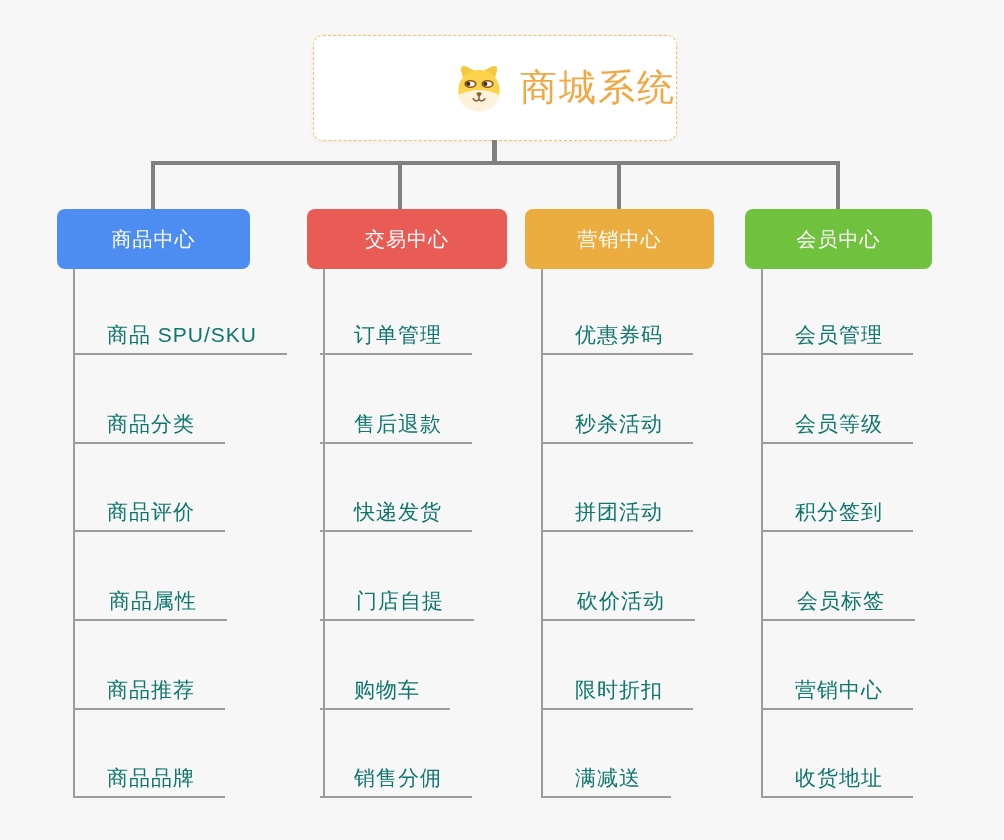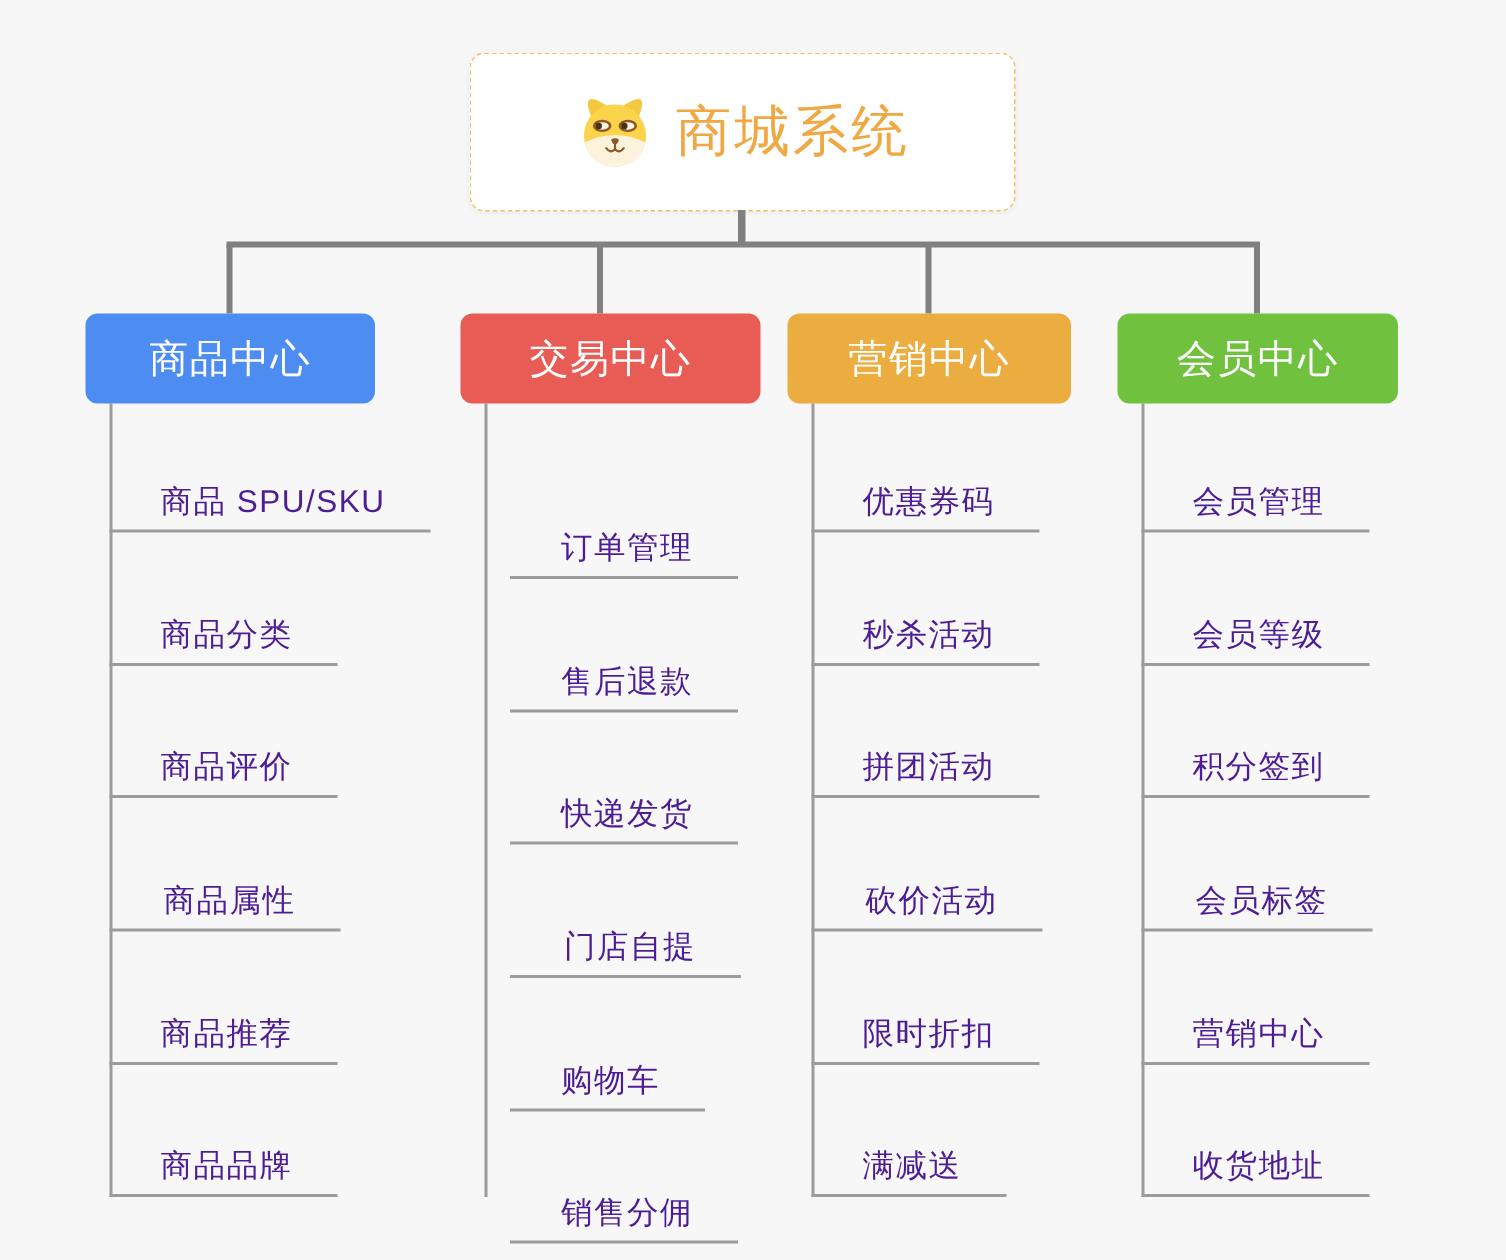--- a/index.html
+++ b/index.html
@@ -16,21 +16,21 @@
 
   
   .root-node{
     position:absolute;left:313px;top:35px;
     width:364px;height:106px;
     box-sizing:border-box;
     background:#ffffff;
     border:1px dashed #f2c06a;
     border-radius:10px;
     box-shadow:0 1px 4px rgba(0,0,0,.05);
-    display:flex;align-items:center;justify-content:center;
+    display:flex;align-items:center;justify-content:flex-end;
     gap:15px;
   }
   .root-title{
     font-size:37px;
     letter-spacing:2px;
     color:#f0a845;
   }
   .dog-icon{width:52px;height:52px;display:block;}
 
   
@@ -41,49 +41,49 @@
   .drop.d0{left:151px;}
   .drop.d1{left:398px;}
   .drop.d2{left:617px;}
   .drop.d3{left:836px;}
 
   
   .branch{
     position:absolute;top:209px;height:60px;
     border-radius:8px;
     display:flex;align-items:center;justify-content:center;
-    color:#ffffff;font-size:26px;letter-spacing:1px;
+    color:#ffffff;font-size:20px;letter-spacing:1px;
     cursor:default;
   }
   .branch.b0{left:57px;width:193px;}
   .branch.b1{left:307px;width:200px;}
   .branch.b2{left:525px;width:189px;justify-content:center;}
   .branch.b3{left:745px;width:187px;}
 
   
   .trunk{position:absolute;top:269px;height:529px;width:2px;background:#9c9c9c;}
   .trunk.c0{left:73px;}
   .trunk.c1{left:323px;}
   .trunk.c2{left:541px;}
   .trunk.c3{left:761px;}
 
   
   .item{
     position:absolute;
     width:max-content;
     font-size:21px;
     line-height:25px;
-    color:#4c1d95;
+    color:#0f766e;
     padding:0 30px 6px 34px;
     border-bottom:2px solid #9c9c9c;
     letter-spacing:1px;
     white-space:nowrap;
   }
   .item.c0{left:73px;}
-  .item.c1{left:340px;margin-top:31px;}
+  .item.c1{left:320px;}
   .item.c2{left:541px;}
   .item.c3{left:761px;}
   .item.r0{top:322px;}
   .item.r1{top:411px;}
   .item.r2{top:499px;}
   .item.r3{top:588px;padding-left:36px;}
   .item.r4{top:677px;}
   .item.r5{top:765px;}
 </style>
 </head>

